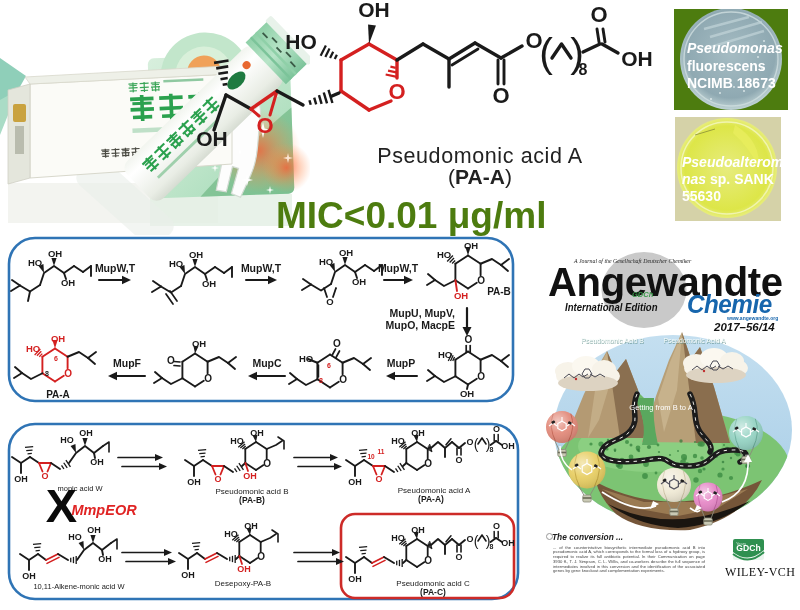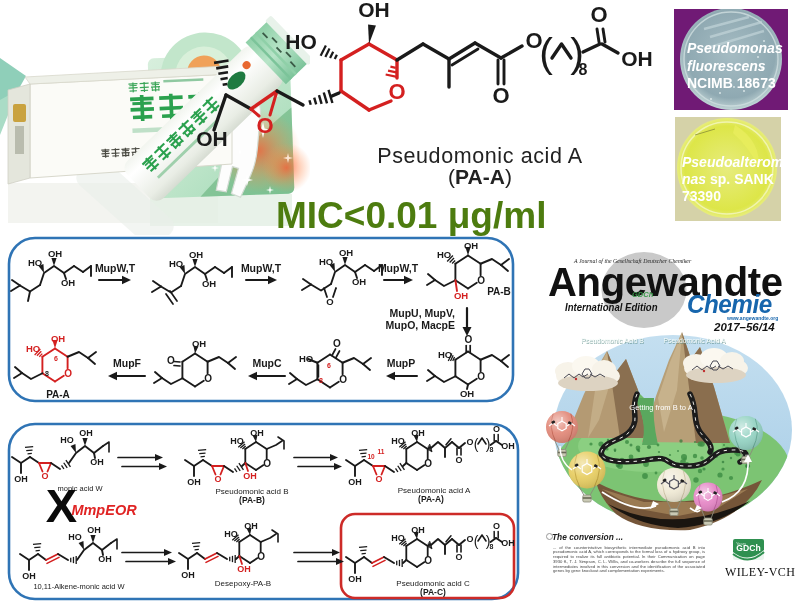--- a/index.html
+++ b/index.html
@@ -237,21 +237,21 @@
       <line x1="605" y1="42" x2="603" y2="29" stroke="#1a1a1a" stroke-width="2.9" stroke-linecap="round"></line>
       <text x="599" y="22" font-size="22" fill="#1a1a1a" font-weight="bold" text-anchor="middle">O</text>
       <line x1="602" y1="44" x2="618" y2="53" stroke="#1a1a1a" stroke-width="3.4" stroke-linecap="round"></line>
       <text x="637" y="66" font-size="21" fill="#1a1a1a" font-weight="bold" text-anchor="middle">OH</text>
     </svg>
 
 <div class="abs" style="left:330px;top:144px;width:300px;text-align:center;font-size:21.5px;letter-spacing:0.6px;color:#222">Pseudomonic acid A</div>
 <div class="abs" style="left:330px;top:165px;width:300px;text-align:center;font-size:21px;color:#222">(<b>PA-A</b>)</div>
 <div class="abs" style="left:276px;top:195px;font-size:37px;font-weight:bold;color:#4d7c0f;letter-spacing:0px">MIC&lt;0.01 μg/ml</div>
 
-<div class="abs" style="left:674px;top:9px;width:114px;height:101px;background:#701a75;overflow:hidden">
+<div class="abs" style="left:674px;top:9px;width:114px;height:101px;background:#4d7c0f;overflow:hidden">
   <svg width="114" height="101">
     <radialGradient id="p1" cx="0.5" cy="0.45" r="0.6">
           <stop offset="0" stop-color="#a5bcc3"></stop>
           <stop offset="0.72" stop-color="#8fa9b2"></stop>
           <stop offset="0.9" stop-color="#bdd1d3"></stop>
           <stop offset="1" stop-color="#6e8a93"></stop>
         </radialGradient>
     <circle cx="57" cy="50" r="51" fill="url(#p1)"></circle>
     <circle cx="57" cy="50" r="47" fill="none" stroke="#cfdfe0" stroke-width="1.4" opacity="0.8"></circle>
     <path d="M30 20 L75 8 M36 28 L88 13 M30 40 L90 22" stroke="#c2d4d8" stroke-width="2.5" opacity="0.7" fill="none"></path>
@@ -263,21 +263,21 @@
           <circle cx="80" cy="70" r="1"></circle>
           <circle cx="60" cy="78" r="1"></circle>
           <circle cx="70" cy="82" r="1"></circle>
           <circle cx="46" cy="84" r="1"></circle>
           <circle cx="90" cy="32" r="1"></circle>
           <circle cx="37" cy="90" r="1"></circle>
     </g>
   </svg>
   <div class="abs" style="left:13px;top:31px;color:#fff;font-size:14px;line-height:17.5px;font-weight:bold">
     <div style="font-style:italic">Pseudomonas</div>
-    <div style="font-style:italic">fluorescens</div>
+    <div style="">fluorescens</div>
     <div>NCIMB 18673</div>
   </div>
 </div>
 
 <div class="abs" style="left:675px;top:117px;width:106px;height:104px;background:#c9c5a0;overflow:hidden">
   <svg width="106" height="104">
     <radialGradient id="p2" cx="0.5" cy="0.5" r="0.6">
           <stop offset="0" stop-color="#e7ec7e"></stop>
           <stop offset="0.7" stop-color="#dde648"></stop>
           <stop offset="0.93" stop-color="#eef2a0"></stop>
@@ -285,21 +285,21 @@
         </radialGradient>
     <rect x="0" y="0" width="106" height="104" fill="#d5d2a8"></rect>
     <circle cx="52" cy="51" r="50" fill="url(#p2)"></circle>
     <circle cx="52" cy="51" r="46" fill="none" stroke="#f2f5b8" stroke-width="1.5" opacity="0.9"></circle>
     <path d="M60 8 Q86 24 84 52 Q76 32 58 16 Z" fill="#e9ee5e" opacity="0.8"></path>
     <path d="M20 18 L40 12" stroke="#8a8f38" stroke-width="1" opacity="0.8"></path>
   </svg>
   <div class="abs" style="left:7px;top:37px;color:#fff;font-size:14px;line-height:17px;font-weight:bold">
     <div style="font-style:italic">Pseudoalteromo</div>
     <div><i>nas</i> sp. SANK</div>
-    <div>73390</div>
+    <div>55630</div>
   </div>
 </div>
 
 <svg class="abs" style="left:0;top:230px" width="545" height="180" viewBox="0 230 545 180">
       <rect x="9" y="238" width="504" height="163" rx="26" fill="none" stroke="#2f74b5" stroke-width="2.6"></rect>
       <line x1="12" y1="280" x2="20" y2="285.5" stroke="#1a1a1a" stroke-width="1.9" stroke-linecap="round"></line>
       <line x1="11" y1="291" x2="20" y2="285.5" stroke="#1a1a1a" stroke-width="1.9" stroke-linecap="round"></line>
       <polyline points="20,285.5 30,291.5 40,285" fill="none" stroke="#1a1a1a" stroke-width="1.9" stroke-linejoin="round" stroke-linecap="round"></polyline>
       <line x1="30" y1="291.5" x2="28" y2="301" stroke="#1a1a1a" stroke-width="1.9" stroke-linecap="round"></line>
       <polyline points="40,285 44,273 54,266 64,273 74,266" fill="none" stroke="#1a1a1a" stroke-width="1.9" stroke-linejoin="round" stroke-linecap="round"></polyline>

